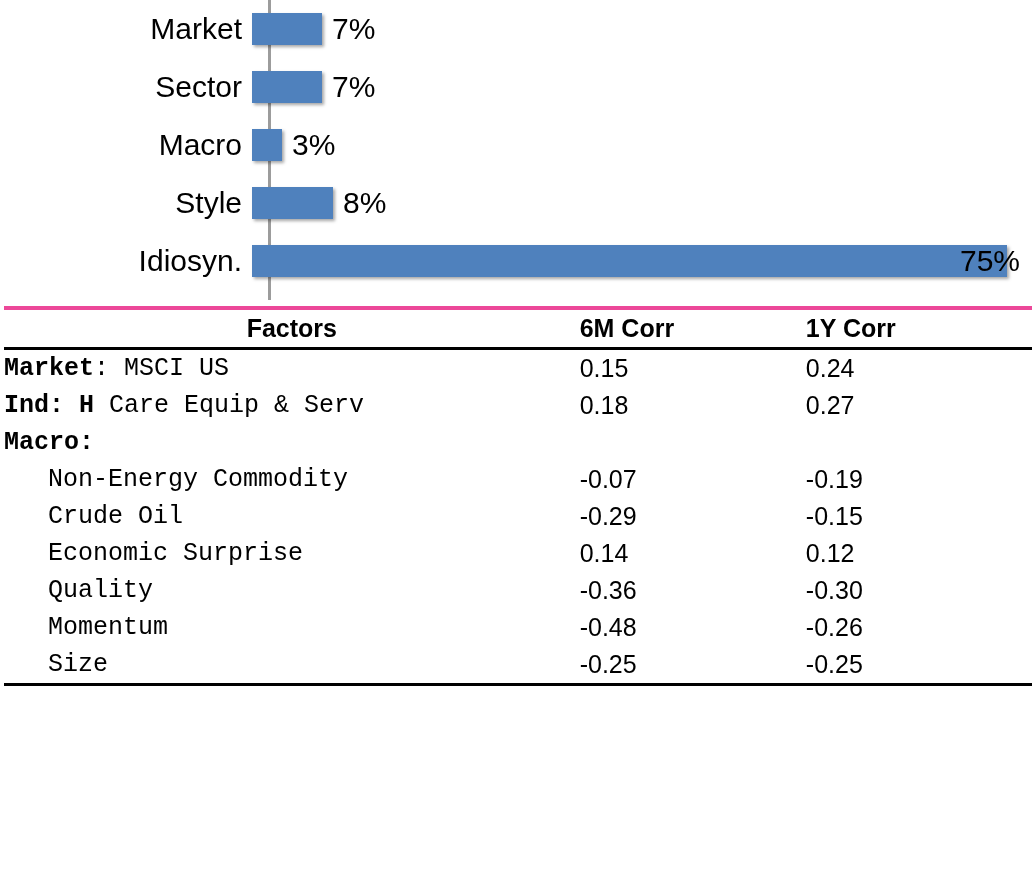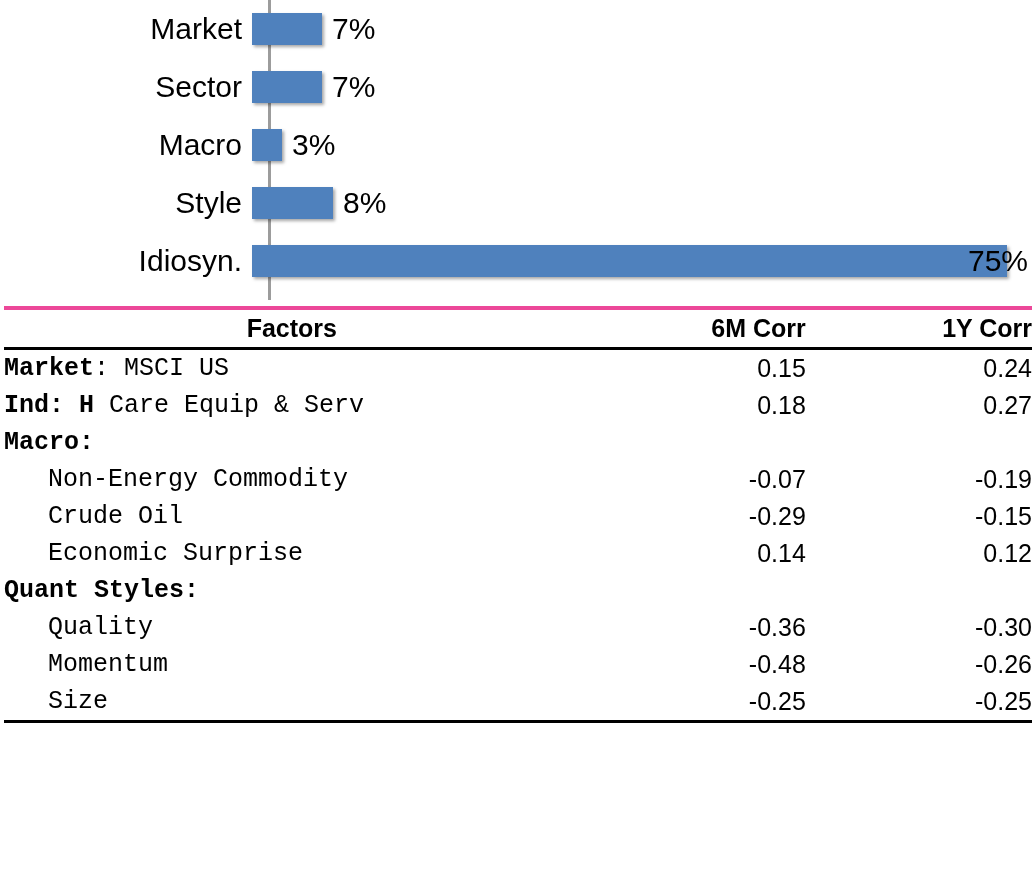--- a/index.html
+++ b/index.html
@@ -51,21 +51,21 @@
     box-shadow: 2px 2px 3px rgba(0,0,0,0.35);
   }
   .bar-value {
     font-size: 30px;
     line-height: 30px;
     margin-left: 10px;
     white-space: nowrap;
   }
   .bar-value.inside-right {
     position: absolute;
-    right: 8px;
+    right: 16px;
     margin-left: 0;
     color: #000;
   }
   #axis-line {
     position: absolute;
     left: 268px;
     top: 0px;
     width: 3px;
     height: 300px;
     background: #9c9c9c;
@@ -82,21 +82,21 @@
     border-collapse: collapse;
     table-layout: fixed;
   }
   table.corr-table th,
   table.corr-table td {
     font-size: 25px;
     padding: 4px 0;
     border: none;
   }
   .col-factor { width: 56%; text-align: left; padding-left: 4px; }
-  .col-num    { width: 22%; text-align: right; }
+  .col-num    { width: 22%; text-align: left; }
 
   thead th {
     font-weight: bold;
     font-size: 25px;
     padding-bottom: 6px;
     padding-top: 6px;
   }
   thead th.col-factor { text-align: center; padding-left: 0; }
 
   tr.rule-top td, tr.rule-top th { border-top: 4px solid #ec4899; }
@@ -186,25 +186,20 @@
           <td class="factor-name indent">Crude Oil</td>
           <td class="col-num">-0.29</td>
           <td class="col-num">-0.15</td>
         </tr>
         <tr>
           <td class="factor-name indent">Economic Surprise</td>
           <td class="col-num">0.14</td>
           <td class="col-num">0.12</td>
         </tr>
         <tr>
-          <td class="factor-name group">Quant Styles:</td>
-          <td class="col-num"></td>
-          <td class="col-num"></td>
-        </tr>
-        <tr>
           <td class="factor-name indent">Quality</td>
           <td class="col-num">-0.36</td>
           <td class="col-num">-0.30</td>
         </tr>
         <tr>
           <td class="factor-name indent">Momentum</td>
           <td class="col-num">-0.48</td>
           <td class="col-num">-0.26</td>
         </tr>
         <tr>

